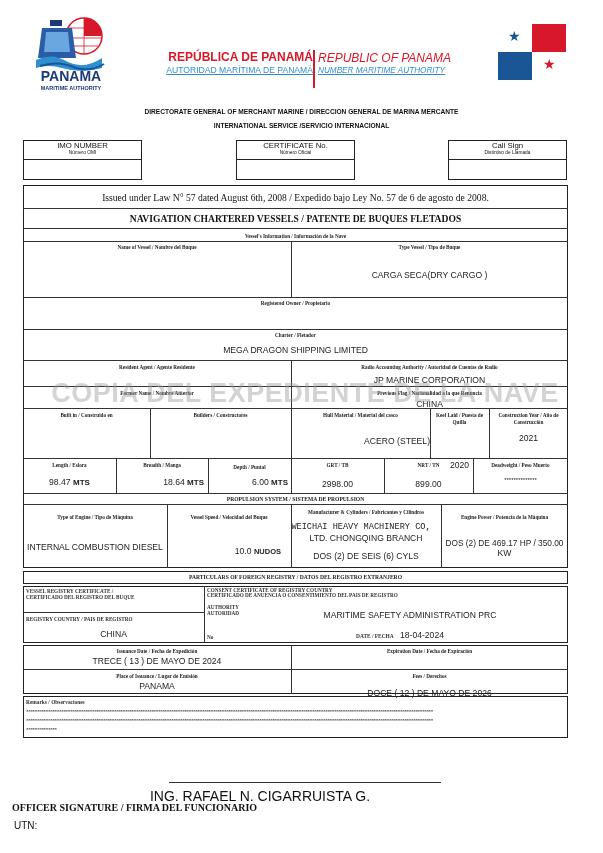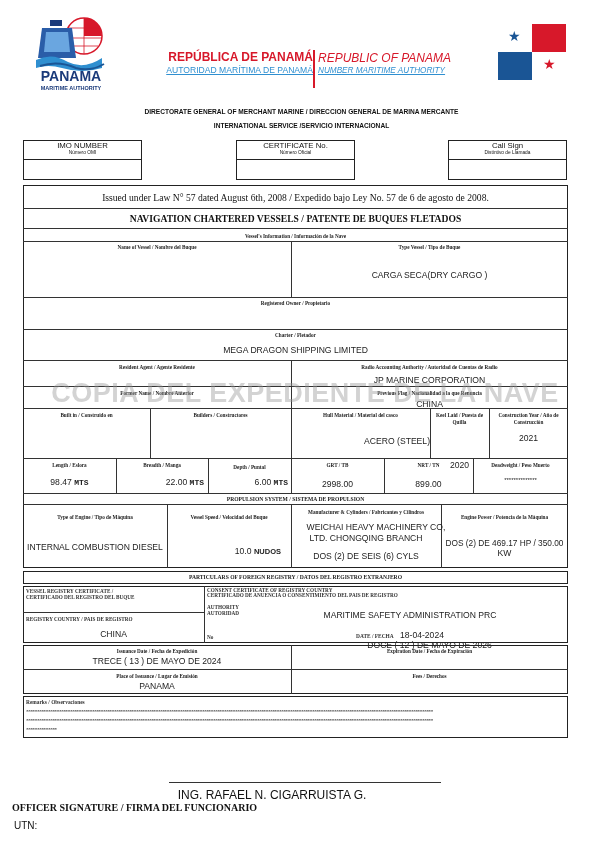--- a/index.html
+++ b/index.html
@@ -4,21 +4,21 @@
 <style>
   html,body{margin:0;padding:0;background:#fff;}
   body{width:603px;height:853px;position:relative;overflow:hidden;font-family:"Liberation Sans",sans-serif;color:#111;}
   .abs{position:absolute;}
   .serif{font-family:"Liberation Serif",serif;}
   .b{border:1.3px solid #222;box-sizing:border-box;}
   .lbl{font-family:"Liberation Serif",serif;font-weight:bold;font-size:5.2px;text-align:center;color:#222;}
   .val{font-family:"Liberation Sans",sans-serif;font-size:8.6px;text-align:center;color:#222;}
   .hline{position:absolute;height:0;border-top:1.3px solid #333;}
   .vline{position:absolute;width:0;border-left:1.3px solid #333;}
-  .unit{font-family:Liberation Mono, monospace;font-weight:bold;font-size:8px;}
+  .unit{font-family:Liberation Sans, sans-serif;font-weight:bold;font-size:8px;}
   .units-sans{font-family:"Liberation Sans",sans-serif;font-weight:bold;font-size:7.5px;text-align:right;}
   .watermark{position:absolute;left:50px;top:378px;width:510px;text-align:center;font-family:"Liberation Sans",sans-serif;font-size:27px;font-weight:bold;color:rgba(150,150,150,0.42);letter-spacing:0.5px;white-space:nowrap;pointer-events:none;}
 </style>
 </head>
 <body>
 
 <div class="abs" style="left:32px;top:12px;width:78px;height:82px;">
   <svg width="78" height="62" viewBox="0 0 78 62">
     <circle cx="52" cy="24" r="18" fill="none" stroke="#d7182a" stroke-width="1.5"></circle>
     <path d="M52 6 A18 18 0 0 1 70 24 L52 24 Z" fill="#d7182a"></path>
@@ -128,21 +128,21 @@
 <div class="vline" style="left:291px;top:458px;height:35px;"></div>
 <div class="vline" style="left:384px;top:458px;height:35px;"></div>
 <div class="vline" style="left:473px;top:458px;height:35px;"></div>
 <div class="abs lbl" style="left:23px;top:462px;width:93px;">Length / Eslora</div>
 <div class="abs val" style="left:23px;top:477px;width:93px;">
   <span>98.47</span>
   <span class="unit">MTS</span>
 </div>
 <div class="abs lbl" style="left:116px;top:462px;width:92px;">Breadth / Manga</div>
 <div class="abs val" style="left:116px;top:477px;width:92px;text-align:right;padding-right:4px;box-sizing:border-box;">
-  <span>22.00</span>
+  <span>18.64</span>
   <span class="unit">MTS</span>
 </div>
 <div class="abs lbl" style="left:208px;top:464px;width:83px;">Depth / Puntal</div>
 <div class="abs val" style="left:208px;top:477px;width:83px;text-align:right;padding-right:3px;box-sizing:border-box;">
   <span>6.00</span>
   <span class="unit">MTS</span>
 </div>
 <div class="abs lbl" style="left:291px;top:462px;width:93px;">GRT / TB</div>
 <div class="abs val" style="left:291px;top:479px;width:93px;">2998.00</div>
 <div class="abs lbl" style="left:384px;top:462px;width:89px;">NRT / TN</div>
@@ -157,21 +157,21 @@
 <div class="vline" style="left:291px;top:504px;height:64px;"></div>
 <div class="vline" style="left:441px;top:504px;height:64px;"></div>
 <div class="abs lbl" style="left:23px;top:514px;width:144px;">Type of Engine / Tipo de Máquina</div>
 <div class="abs val" style="left:23px;top:542px;width:144px;">INTERNAL COMBUSTION DIESEL</div>
 <div class="abs lbl" style="left:167px;top:514px;width:124px;">Vessel Speed / Velocidad del Buque</div>
 <div class="abs val" style="left:167px;top:546px;width:124px;text-align:right;padding-right:10px;box-sizing:border-box;">
   <span>10.0</span>
   <span class="units-sans">NUDOS</span>
 </div>
 <div class="abs lbl" style="left:291px;top:509px;width:150px;">Manufacturer &amp; Cylinders / Fabricantes y Cilindros</div>
-<div class="abs val" style="left:301px;top:522px;width:150px;">WEICHAI HEAVY MACHINERY CO,</div>
+<div class="abs val" style="left:286px;top:522px;width:150px;font-family:Liberation Mono, monospace;">WEICHAI HEAVY MACHINERY CO,</div>
 <div class="abs val" style="left:291px;top:533px;width:150px;">LTD. CHONGQING BRANCH</div>
 <div class="abs val" style="left:291px;top:551px;width:150px;">DOS (2) DE SEIS (6) CYLS</div>
 <div class="abs lbl" style="left:441px;top:514px;width:127px;">Engine Power / Potencia de la Máquina</div>
 <div class="abs val" style="left:441px;top:538px;width:127px;font-size:8.3px;">DOS (2) DE 469.17 HP / 350.00</div>
 <div class="abs val" style="left:441px;top:548px;width:127px;">KW</div>
 
 <div class="watermark">COPIA DEL EXPEDIENTE DE LA NAVE</div>
 
 <div class="abs b" style="left:23px;top:571px;width:545px;height:13px;">
   <div class="lbl" style="margin-top:2px;font-size:5.6px;">PARTICULARS OF FOREIGN REGISTRY / DATOS DEL REGISTRO EXTRANJERO</div>
@@ -191,29 +191,29 @@
 <div class="abs serif" style="left:207px;top:634px;font-size:5.2px;font-weight:bold;color:#333;">No</div>
 <div class="abs serif" style="left:356px;top:633px;font-size:5.4px;font-weight:bold;color:#333;">DATE / FECHA</div>
 <div class="abs val" style="left:400px;top:630px;width:80px;text-align:left;">18-04-2024</div>
 
 <div class="abs b" style="left:23px;top:645px;width:545px;height:49px;"></div>
 <div class="vline" style="left:291px;top:645px;height:49px;"></div>
 <div class="hline" style="left:23px;top:669px;width:545px;"></div>
 <div class="abs lbl" style="left:23px;top:648px;width:268px;">Issuance Date / Fecha de Expedición</div>
 <div class="abs val" style="left:23px;top:656px;width:268px;">TRECE ( 13 ) DE MAYO DE 2024</div>
 <div class="abs lbl" style="left:291px;top:648px;width:277px;">Expiration Date / Fecha de Expiración</div>
-<div class="abs val" style="left:291px;top:640px;width:277px;">DOCE ( 12 ) DE MAYO DE 2026</div>
+<div class="abs val" style="left:291px;top:688px;width:277px;">DOCE ( 12 ) DE MAYO DE 2026</div>
 <div class="abs lbl" style="left:23px;top:673px;width:268px;">Place of Issuance / Lugar de Emisión</div>
 <div class="abs val" style="left:23px;top:681px;width:268px;">PANAMA</div>
 <div class="abs lbl" style="left:291px;top:673px;width:277px;">Fees / Derechos</div>
 <div class="abs val" style="left:291px;top:681px;width:277px;"></div>
 
 <div class="abs b" style="left:23px;top:696px;width:545px;height:42px;overflow:hidden;">
   <div class="serif" style="position:absolute;left:2px;top:2px;font-size:5.4px;font-weight:bold;color:#333;">Remarks / Observaciones</div>
   <div class="serif" style="position:absolute;left:2px;top:12px;font-size:5px;font-weight:bold;white-space:nowrap;letter-spacing:-0.3px;color:#333;">*****************************************************************************************************************************************************************************************</div>
   <div class="serif" style="position:absolute;left:2px;top:21px;font-size:5px;font-weight:bold;white-space:nowrap;letter-spacing:-0.3px;color:#333;">*****************************************************************************************************************************************************************************************</div>
   <div class="serif" style="position:absolute;left:2px;top:30px;font-size:5px;font-weight:bold;white-space:nowrap;letter-spacing:-0.3px;color:#333;">**************</div>
 </div>
 
 <div class="abs" style="left:169px;top:782px;width:272px;border-top:1px solid #333;"></div>
-<div class="abs" style="left:12px;top:788px;width:520px;text-align:center;font-size:12px;">ING. RAFAEL N. CIGARRUISTA G.</div>
+<div class="abs" style="left:0;top:788px;width:520px;text-align:center;font-size:14px;">ING. RAFAEL N. CIGARRUISTA G.</div>
 <div class="abs serif" style="left:12px;top:802px;width:603px;font-size:10px;font-weight:bold;">OFFICER SIGNATURE / FIRMA DEL FUNCIONARIO</div>
 <div class="abs" style="left:14px;top:820px;font-size:10px;">UTN:</div>
 
 </body></html>

